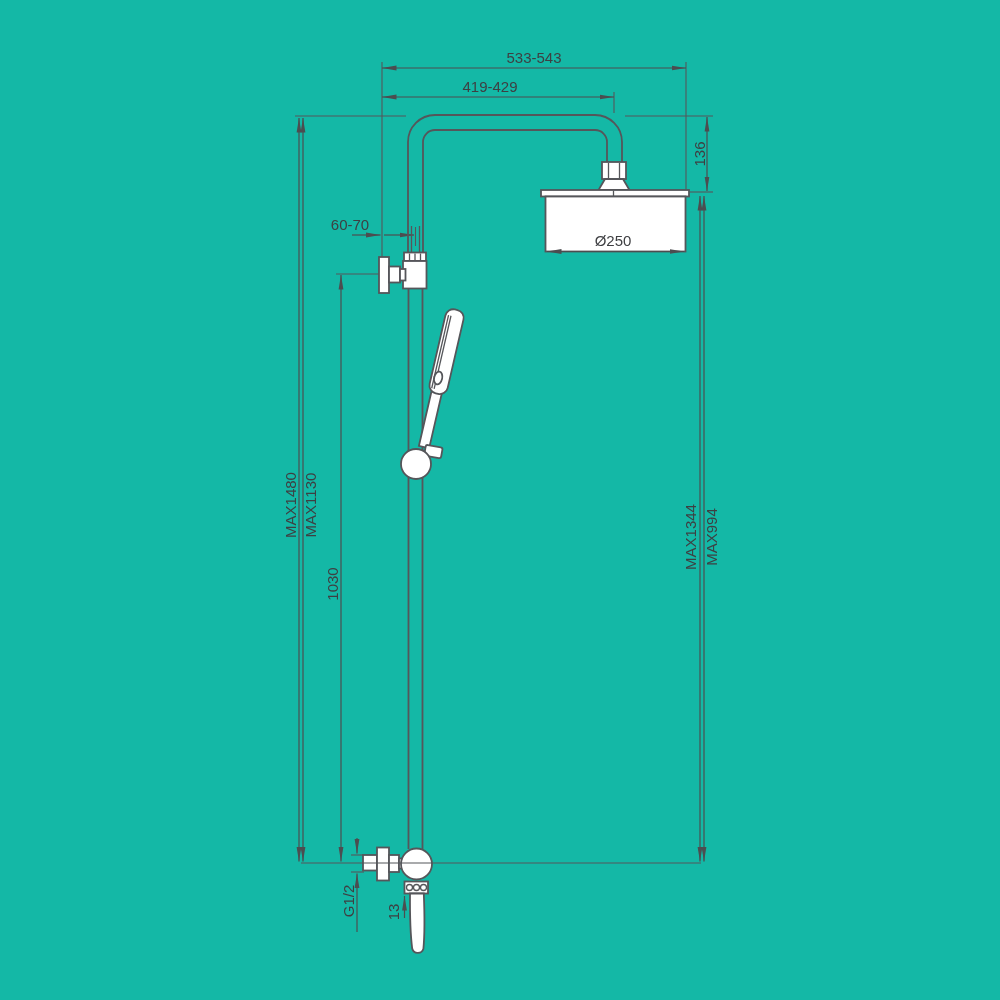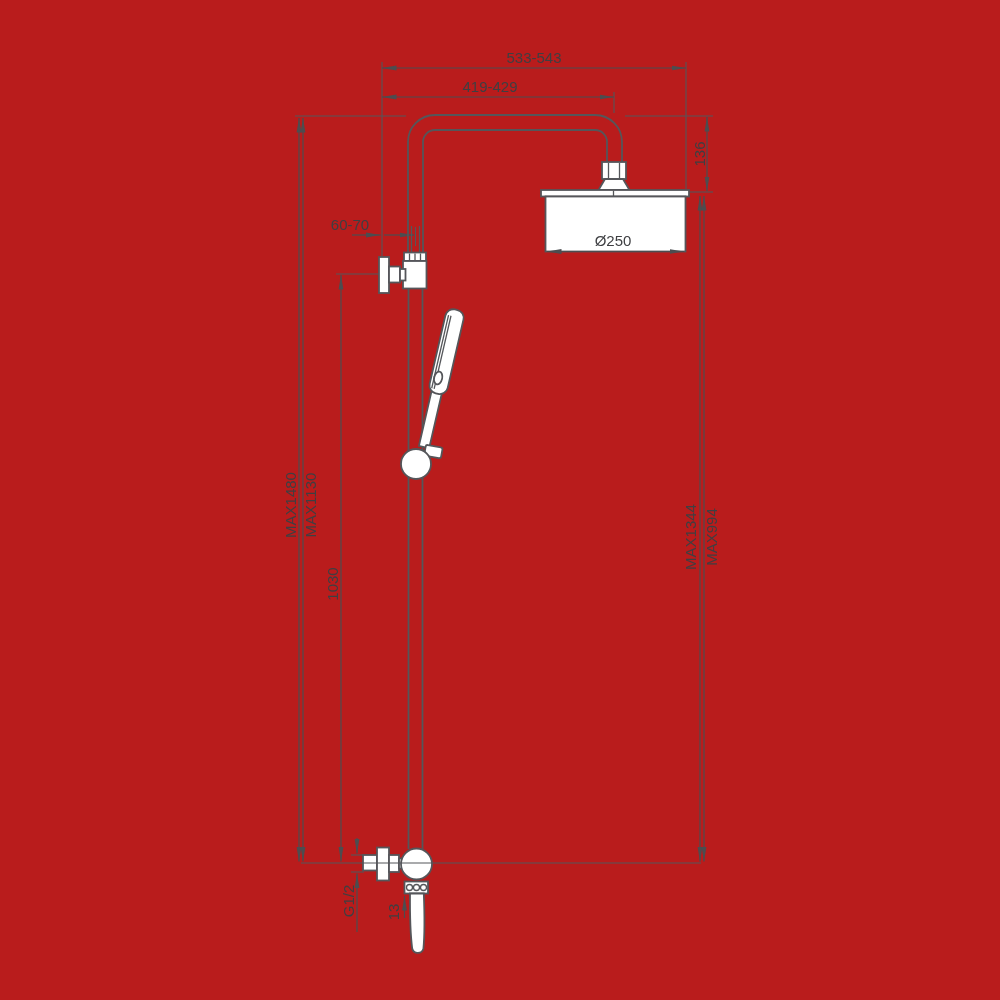--- a/index.html
+++ b/index.html
@@ -1,16 +1,16 @@
 <!DOCTYPE html>
 <html><head>
 <meta charset="utf-8">
 <style>
   html,body{margin:0;padding:0;background:#ffffff;}
-  .canvas{width:1000px;height:1000px;background:#b91c1c;position:relative;overflow:hidden;}
+  .canvas{width:1000px;height:1000px;background:#14b8a6;position:relative;overflow:hidden;}
   svg{display:block;}
   .ext{stroke:#55565a;stroke-width:1.1;fill:none;}
   .dim{stroke:#4c4d50;stroke-width:1.2;fill:none;}
   .obj{stroke:#55565a;stroke-width:1.8;fill:none;}
   .objf{stroke:#55565a;stroke-width:1.8;fill:#ffffff;}
   .objt{stroke:#55565a;stroke-width:1.3;fill:none;}
   text{font-family:"Liberation Sans","DejaVu Sans",sans-serif;font-size:15px;fill:#3e3f42;}
   .mid{text-anchor:middle;}
 </style>
 </head>

